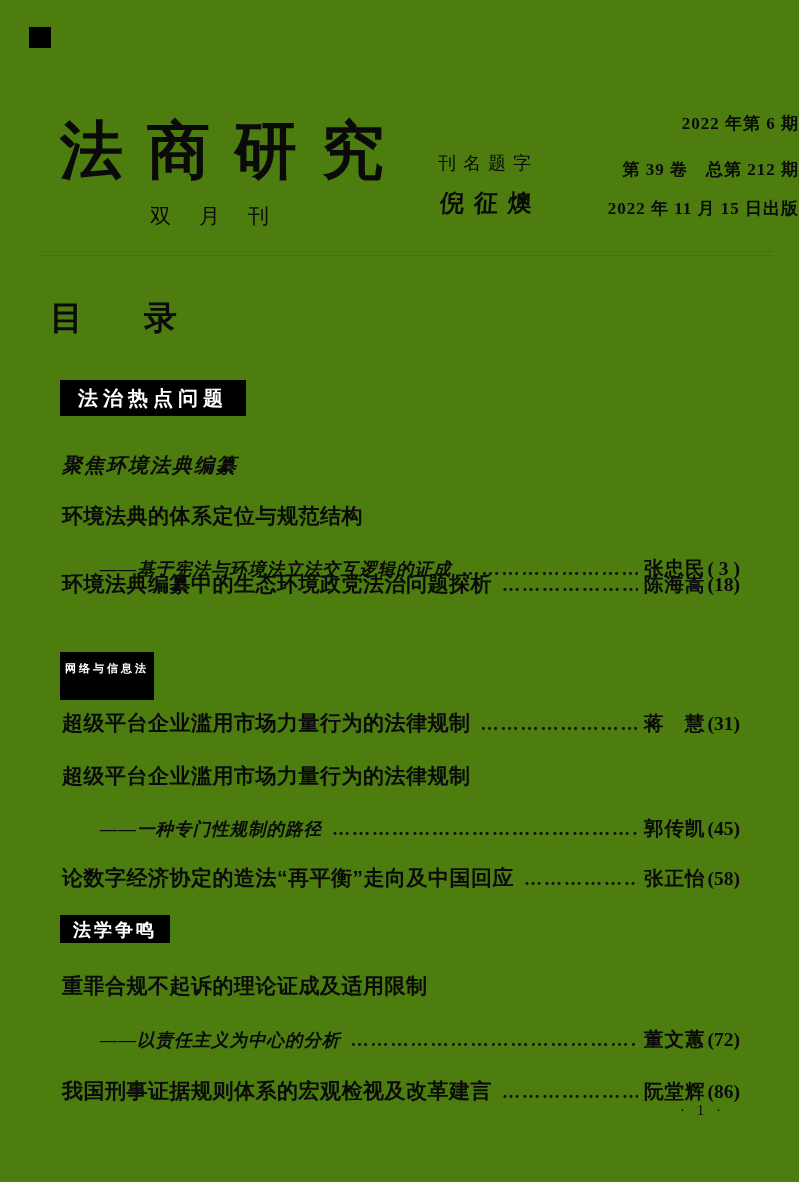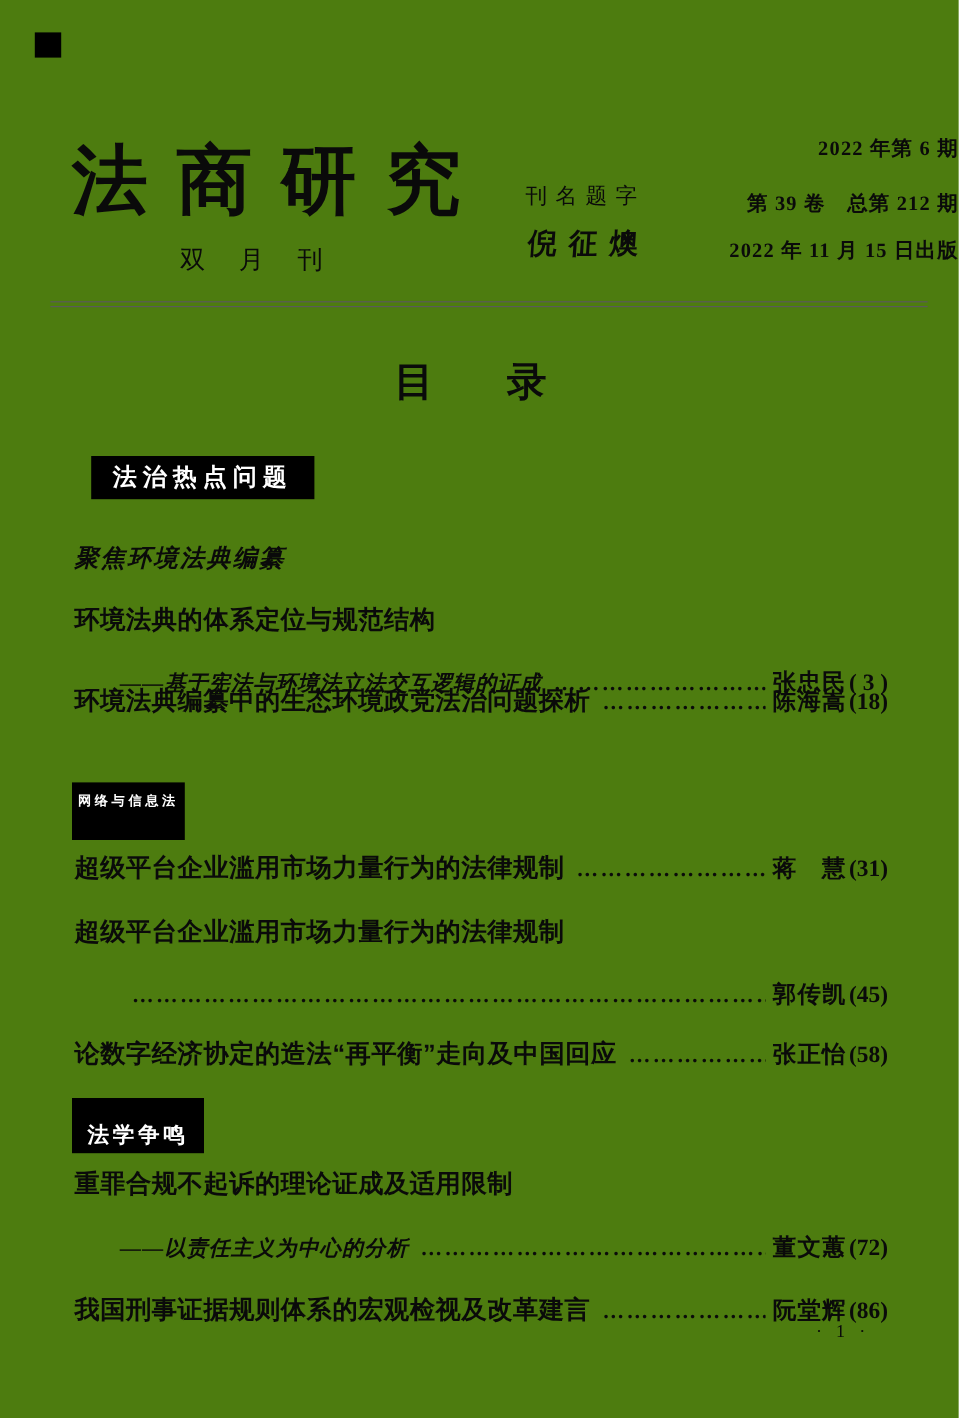--- a/index.html
+++ b/index.html
@@ -33,32 +33,32 @@
   .issue-line.l1 { top:112px; }
   .issue-line.l2 { top:158px; }
   .issue-line.l3 { top:197px; }
   .rule {
     position:absolute; left:42px; top:251px; width:731px; height:3px;
     border-top:1.5px solid #5a5a5a; border-bottom:1.5px solid #5a5a5a;
   }
 
   
   .toc-title {
-    position:absolute; left:0; right:15px; top:296px; text-align:center;
+    position:absolute; left:0; right:15px; top:296px; text-align:left;
     font-family:"Liberation Sans", sans-serif; font-weight:700;
-    font-size:33px; letter-spacing:14px; text-indent:14px;
+    font-size:33px; letter-spacing:14px; text-indent:14px;padding-left:36px;
   }
   .section-label {
     position:absolute; left:60px; background:#000; color:#fff;
     font-family:"Liberation Serif", serif; font-weight:700;
     height:36px; line-height:36px; padding:0 18px; letter-spacing:5px; font-size:20px;
     white-space:nowrap;
   }
   .section-label.s1 { font-size:11px; height:48px; line-height:32px; padding:0 5px; letter-spacing:3px; }
-  .section-label.s2 { font-size:18px; height:14px; line-height:31px; padding:16px 13px; letter-spacing:3px; }
+  .section-label.s2 { font-size:18px; height:28px; line-height:31px; padding:0 13px; letter-spacing:3px; }
 
   .row { position:absolute; display:flex; align-items:baseline; white-space:nowrap; }
   .row.title, .row.topic { left:62px; width:678px; }
   .row.subtitle { left:100px; width:640px; }
   .row.title .text {
     font-family:"Liberation Sans", sans-serif; font-weight:700;
     font-size:21px; letter-spacing:0.5px;
   }
   .row.topic .text {
     font-family:"Liberation Serif", serif; font-style:italic; font-weight:700;
@@ -98,21 +98,21 @@
   <div class="inscriber">倪征燠</div>
 
   <div class="issue-line l1">2022 年第 6 期</div>
   <div class="issue-line l2">第 39 卷　总第 212 期</div>
   <div class="issue-line l3">2022 年 11 月 15 日出版</div>
 
   <div class="rule"></div>
 
   <div class="toc-title">目　录</div>
 
-  <div class="section-label s0" style="top: 380px; margin-left: 16px;">法治热点问题</div>
+  <div class="section-label s0" style="top: 380px;">法治热点问题</div>
     <div class="row title" style="top: 502px;">
       <span class="text">环境法典的体系定位与规范结构</span>
     </div>
     <div class="row topic" style="top: 452px;">
       <span class="text">聚焦环境法典编纂</span>
     </div>
     <div class="row subtitle" style="top: 555px;">
       <span class="text">——基于宪法与环境法立法交互逻辑的证成</span>
       <span class="dots">………………………………………………………………………………………………………………………………………………………………</span>
       <span class="author">张忠民</span>
@@ -128,20 +128,21 @@
     <div class="row title" style="top: 709px;">
       <span class="text">超级平台企业滥用市场力量行为的法律规制</span>
       <span class="dots">………………………………………………………………………………………………………………………………………………………………</span>
       <span class="author">蒋　慧</span>
       <span class="page-ref">(31)</span>
     </div>
     <div class="row title" style="top: 762px;">
       <span class="text">超级平台企业滥用市场力量行为的法律规制</span>
     </div>
     <div class="row subtitle" style="top: 815px;">
+      <span class="text">——一种专门性规制的路径</span>
       <span class="dots">………………………………………………………………………………………………………………………………………………………………</span>
       <span class="author">郭传凯</span>
       <span class="page-ref">(45)</span>
     </div>
     <div class="row title" style="top: 864px;">
       <span class="text">论数字经济协定的造法“再平衡”走向及中国回应</span>
       <span class="dots">………………………………………………………………………………………………………………………………………………………………</span>
       <span class="author">张正怡</span>
       <span class="page-ref">(58)</span>
     </div>

